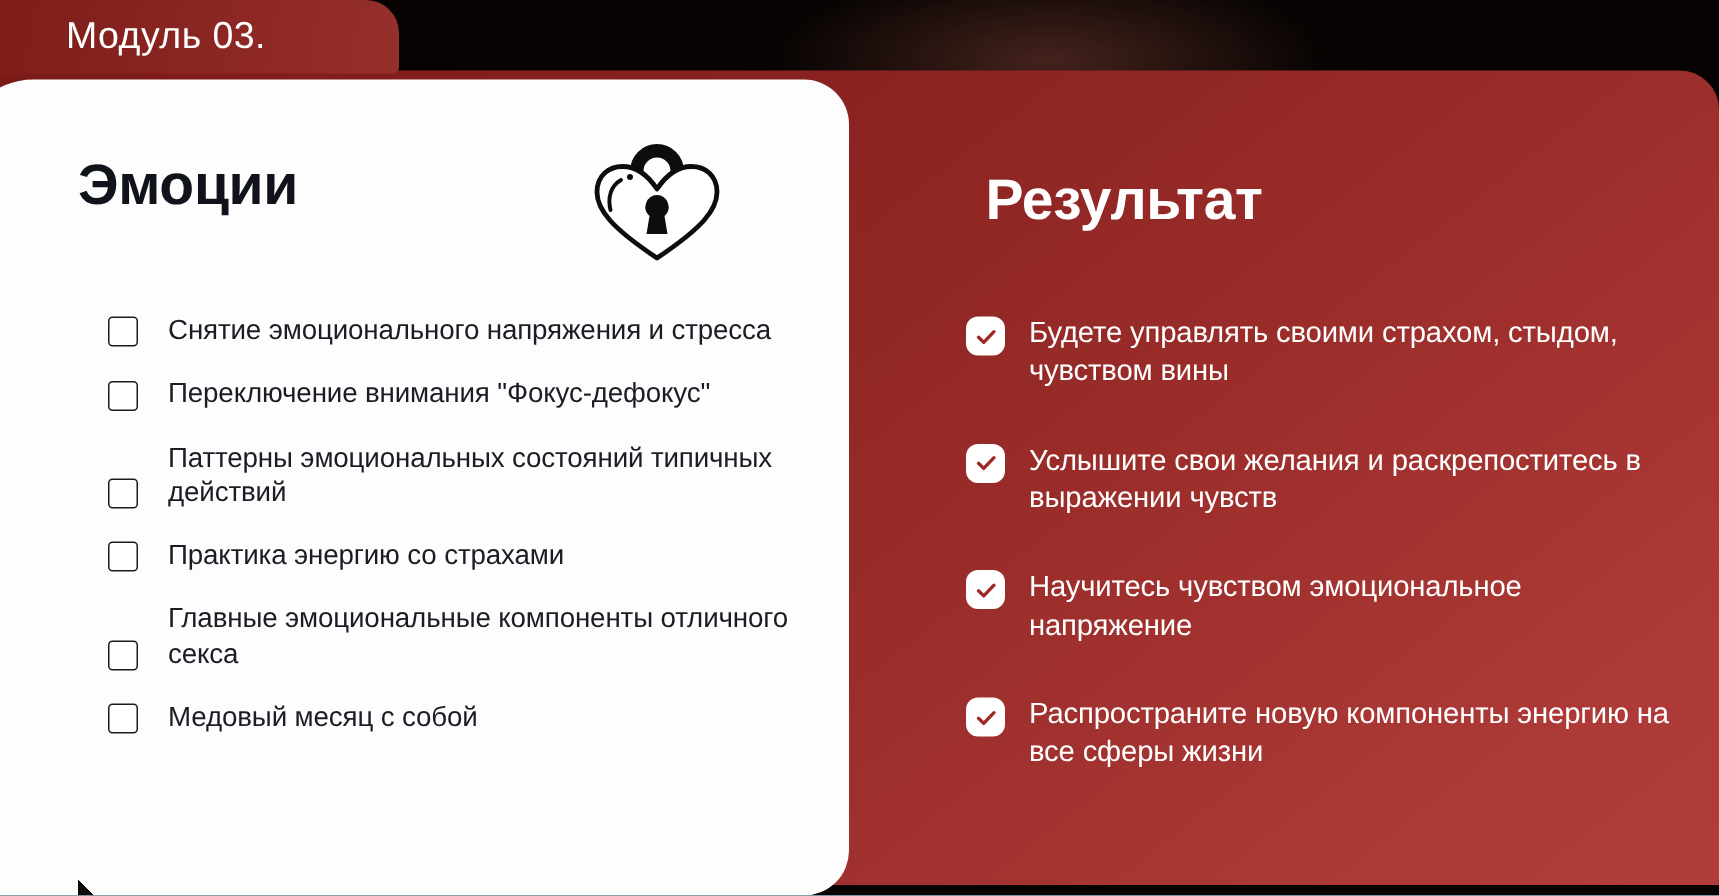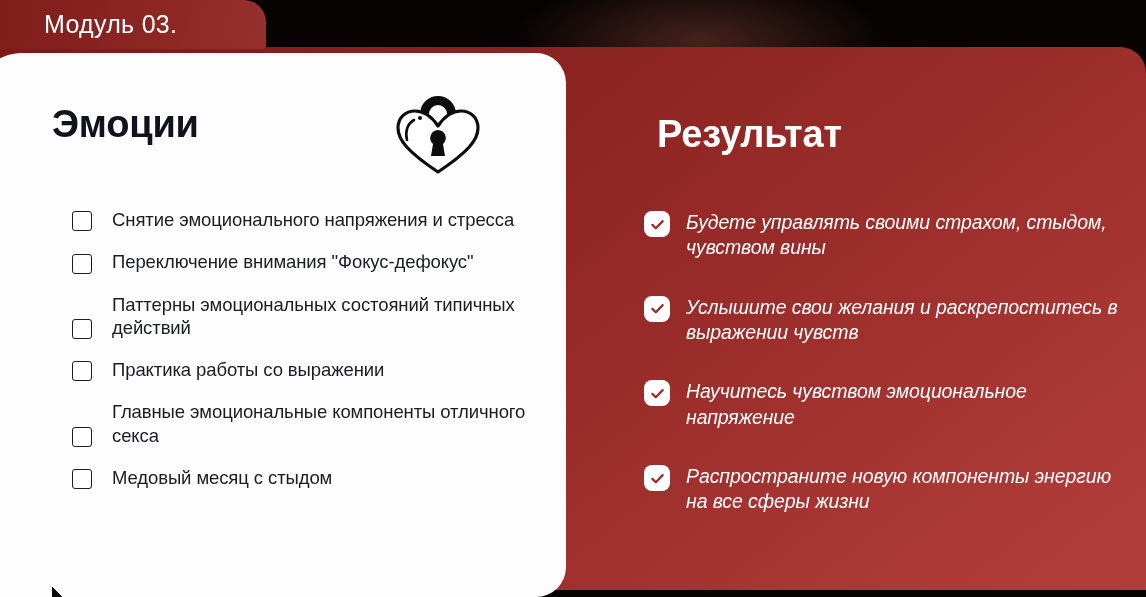--- a/index.html
+++ b/index.html
@@ -163,21 +163,20 @@
 
   
   .right-list {
     position: absolute;
     left: 644px;
     top: 210px;
     width: 478px;
     margin: 0;
     padding: 0;
     list-style: none;
-    font-style: italic;
   }
   .right-list li {
     display: flex;
     align-items: flex-start;
     margin-bottom: 34px;
   }
   .right-list li:last-child { margin-bottom: 0; }
   .cb-checked {
     flex: 0 0 auto;
     width: 26px;
@@ -236,29 +235,29 @@
         <li>
           <span class="cb-empty"></span>
           <span class="text">Переключение внимания "Фокус-дефокус"</span>
         </li>
         <li>
           <span class="cb-empty"></span>
           <span class="text">Паттерны эмоциональных состояний типичных действий</span>
         </li>
         <li>
           <span class="cb-empty"></span>
-          <span class="text">Практика работы со выражении</span>
+          <span class="text">Практика энергию со страхами</span>
         </li>
         <li>
           <span class="cb-empty"></span>
           <span class="text">Главные эмоциональные компоненты отличного секса</span>
         </li>
         <li>
           <span class="cb-empty"></span>
-          <span class="text">Медовый месяц с стыдом</span>
+          <span class="text">Медовый месяц с собой</span>
         </li>
       </ul>
 
       <span class="corner-artifact"></span>
     </div>
   </div>
 
   <h1 class="heading-light">Результат</h1>
 
   <ul class="right-list">

